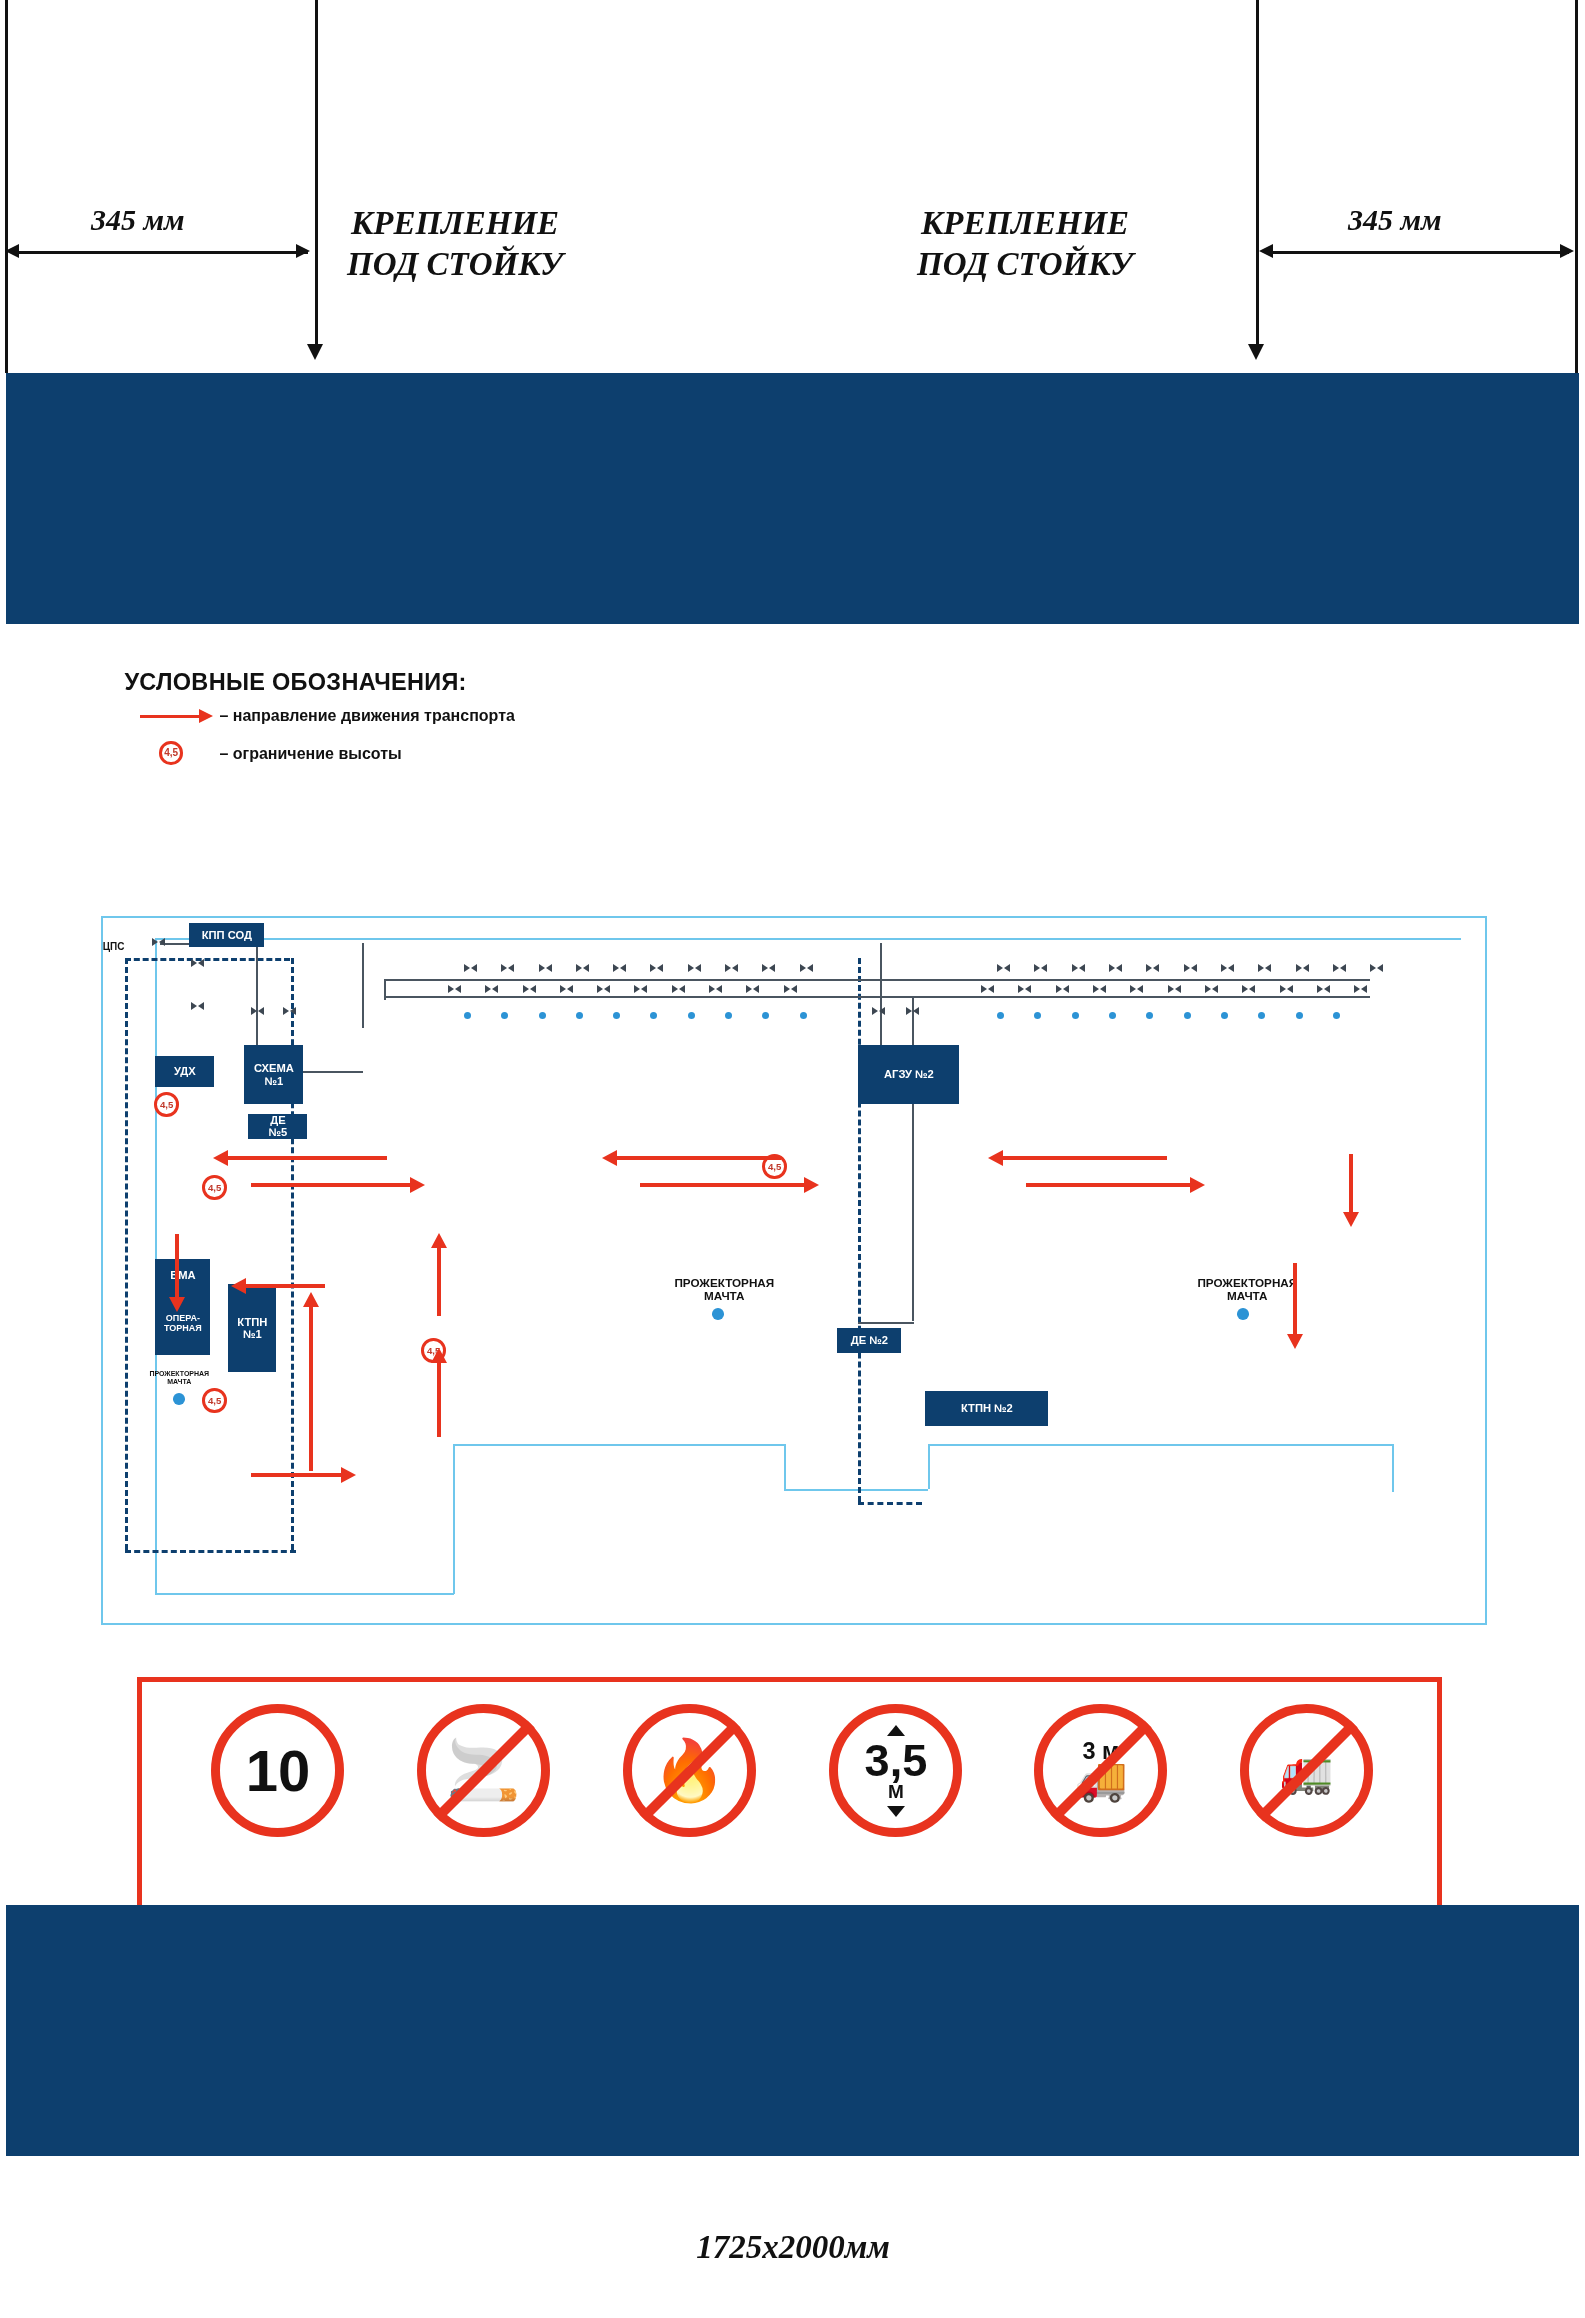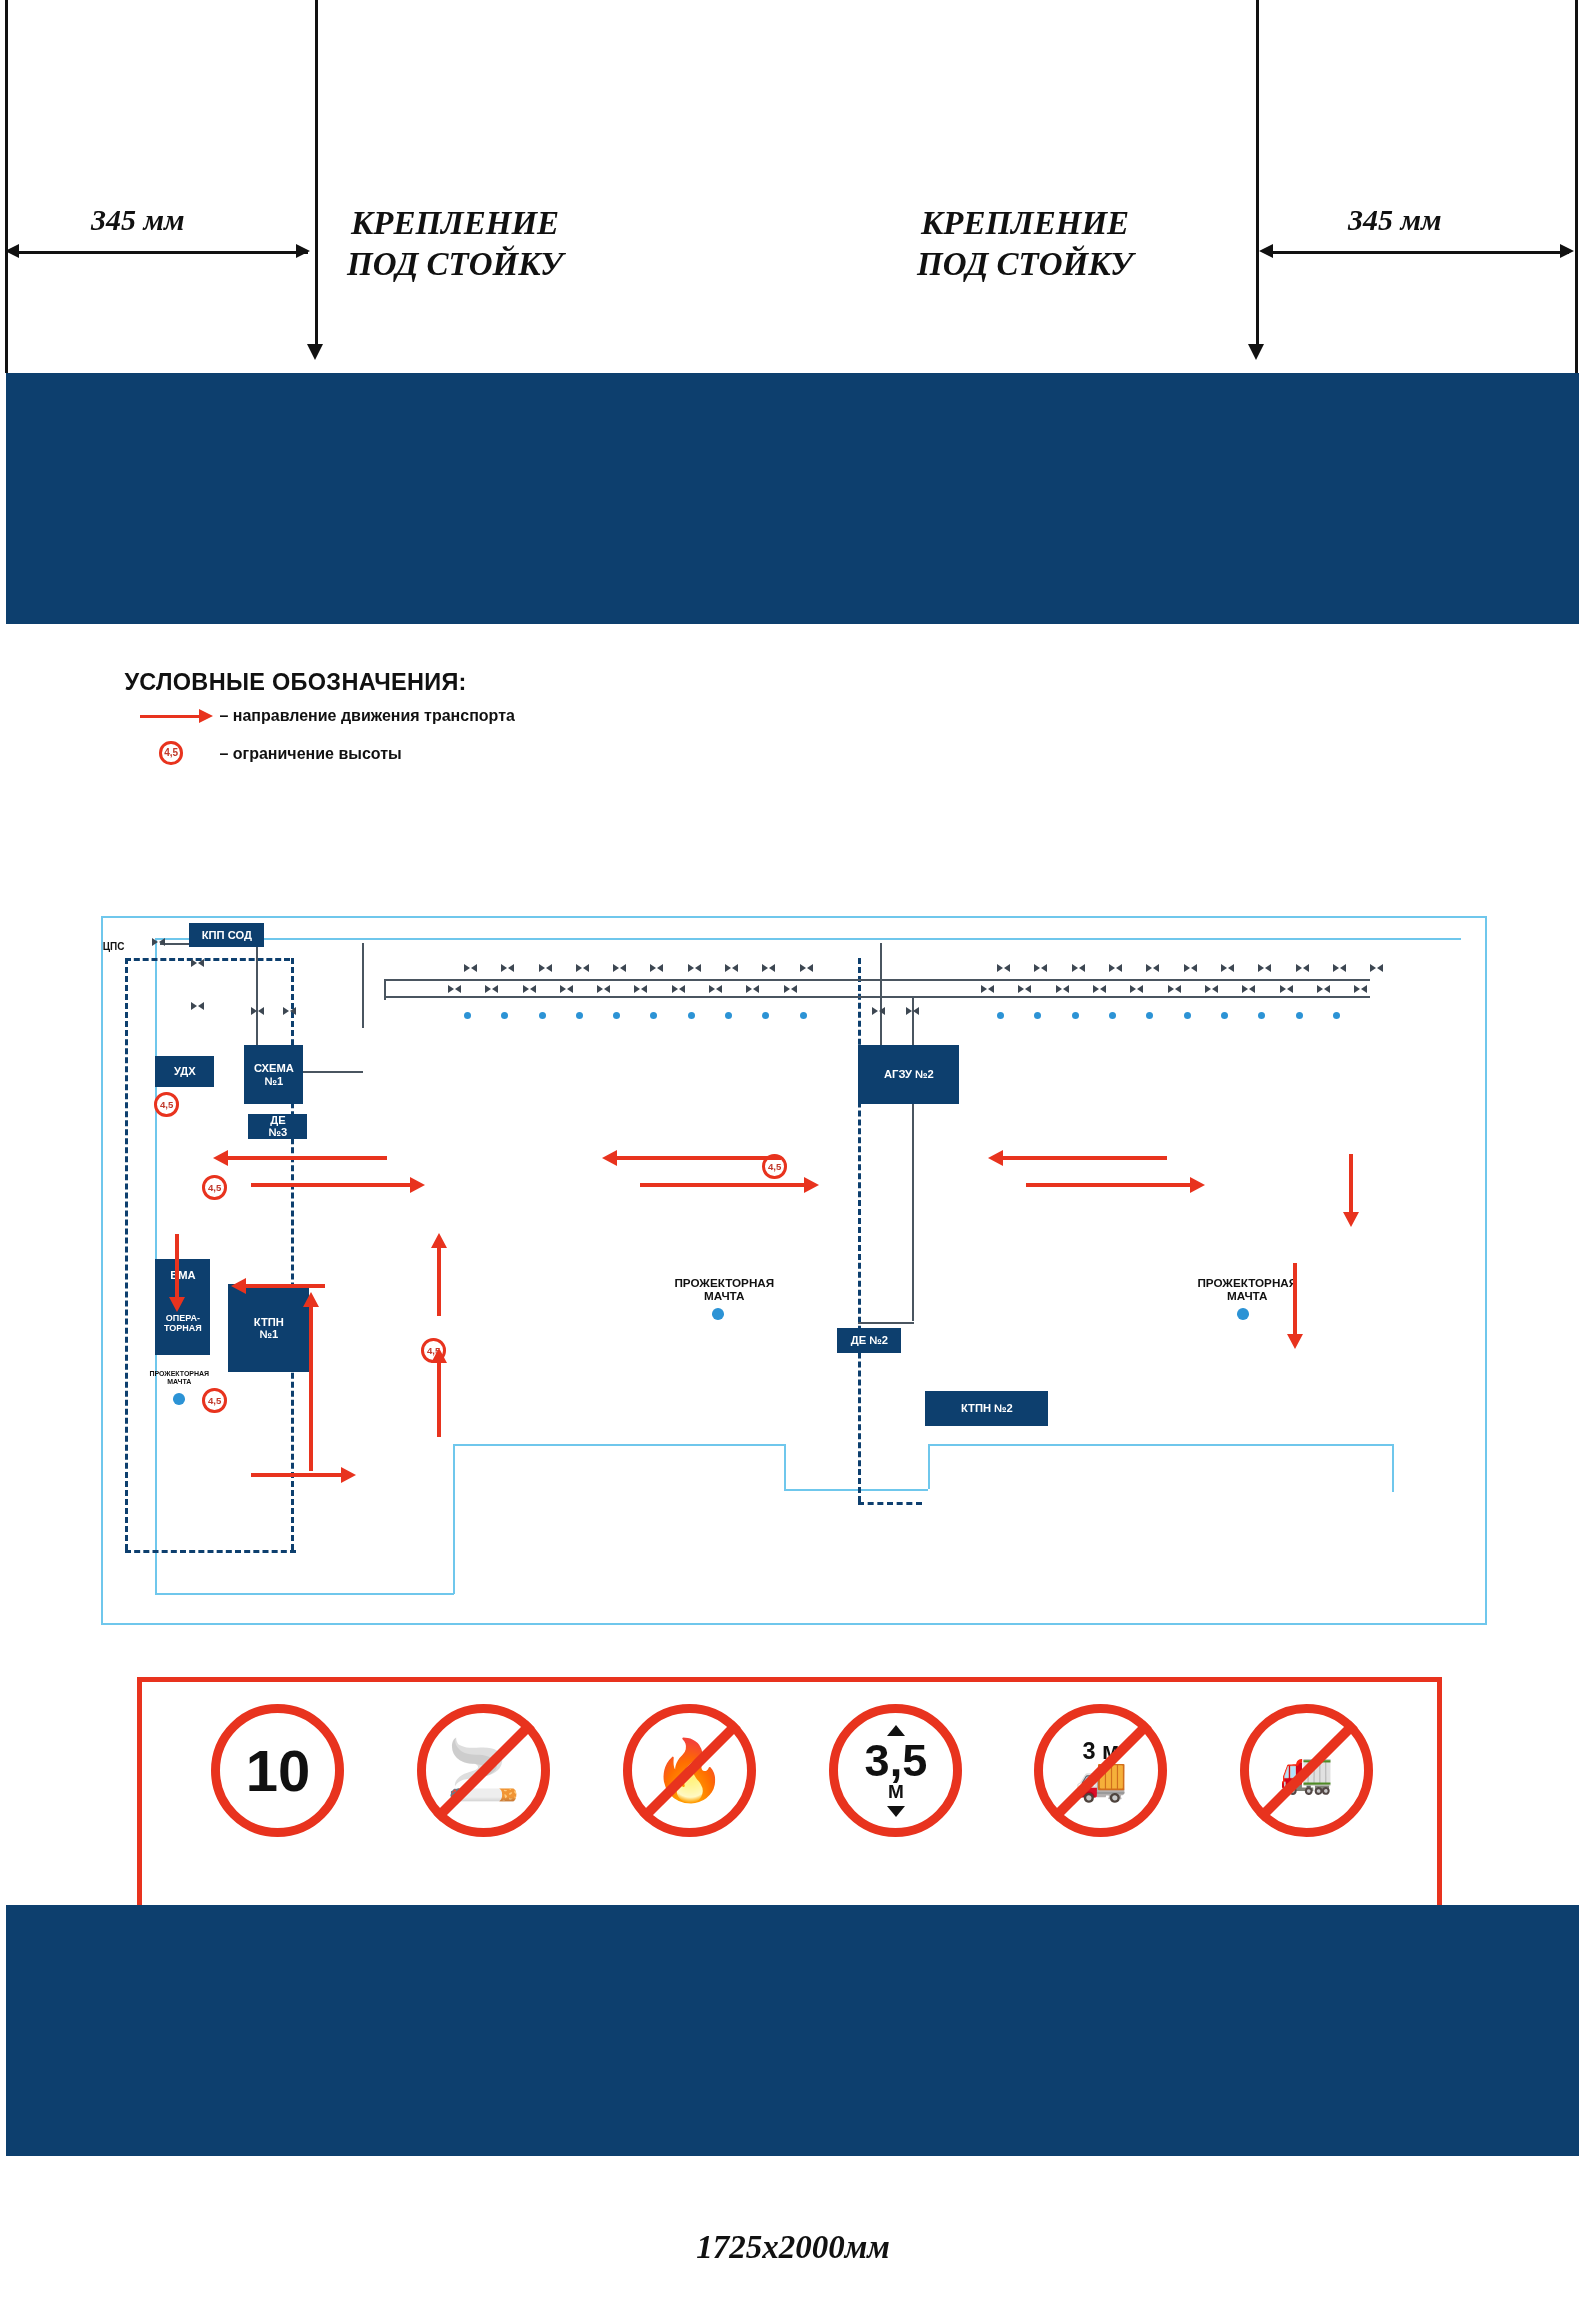--- a/index.html
+++ b/index.html
@@ -510,28 +510,28 @@
     <div class="dot-sm" style="left:1237px; top:101px;"></div>
 
     <div class="plain-label" style="left:6.4px; top:30px;">ЦПС</div>
     <div class="blue-box" style="left:93px; top:11.7px; width:75px; height:22.4px;">КПП СОД</div>
     <div class="blue-box" style="left:59px; top:145px; width:59px; height:31px;">УДХ</div>
     <div class="blue-box" style="left:148px; top:134px; width:59px; height:59px; flex-direction:column;">
       <span>СХЕМА</span>
       <span>№1</span>
     </div>
     <div class="blue-box" style="left:762px; top:134px; width:101px; height:59px;">АГЗУ №2</div>
-    <div class="blue-box" style="left:152px; top:203px; width:59px; height:24.5px;">ДЕ №3</div>
+    <div class="blue-box" style="left:152px; top:203px; width:59px; height:24.5px;">ДЕ №5</div>
     <div class="blue-box" style="left:741px; top:417px; width:64px; height:24.5px;">ДЕ №2</div>
     <div class="blue-box" style="left:59px; top:348px; width:55px; height:33px;">БМА</div>
     <div class="blue-box" style="left:59px; top:381px; width:55px; height:63px; flex-direction:column; font-size:9px;">
       <span>ОПЕРА-</span>
       <span>ТОРНАЯ</span>
     </div>
-    <div class="blue-box" style="left:132px; top:373px; width:81px; height:88px; flex-direction:column;">
+    <div class="blue-box" style="left:132px; top:373px; width:48px; height:88px; flex-direction:column;">
       <span>КТПН</span>
       <span>№1</span>
     </div>
     <div class="blue-box" style="left:829px; top:480px; width:123px; height:35px;">КТПН №2</div>
 
     <div class="plain-label" style="left:578px; top:365px; font-size:11.7px;">
       <div>ПРОЖЕКТОРНАЯ</div>
       <div>МАЧТА</div>
     </div>
     <div class="dot" style="left:616px; top:397px;"></div>

